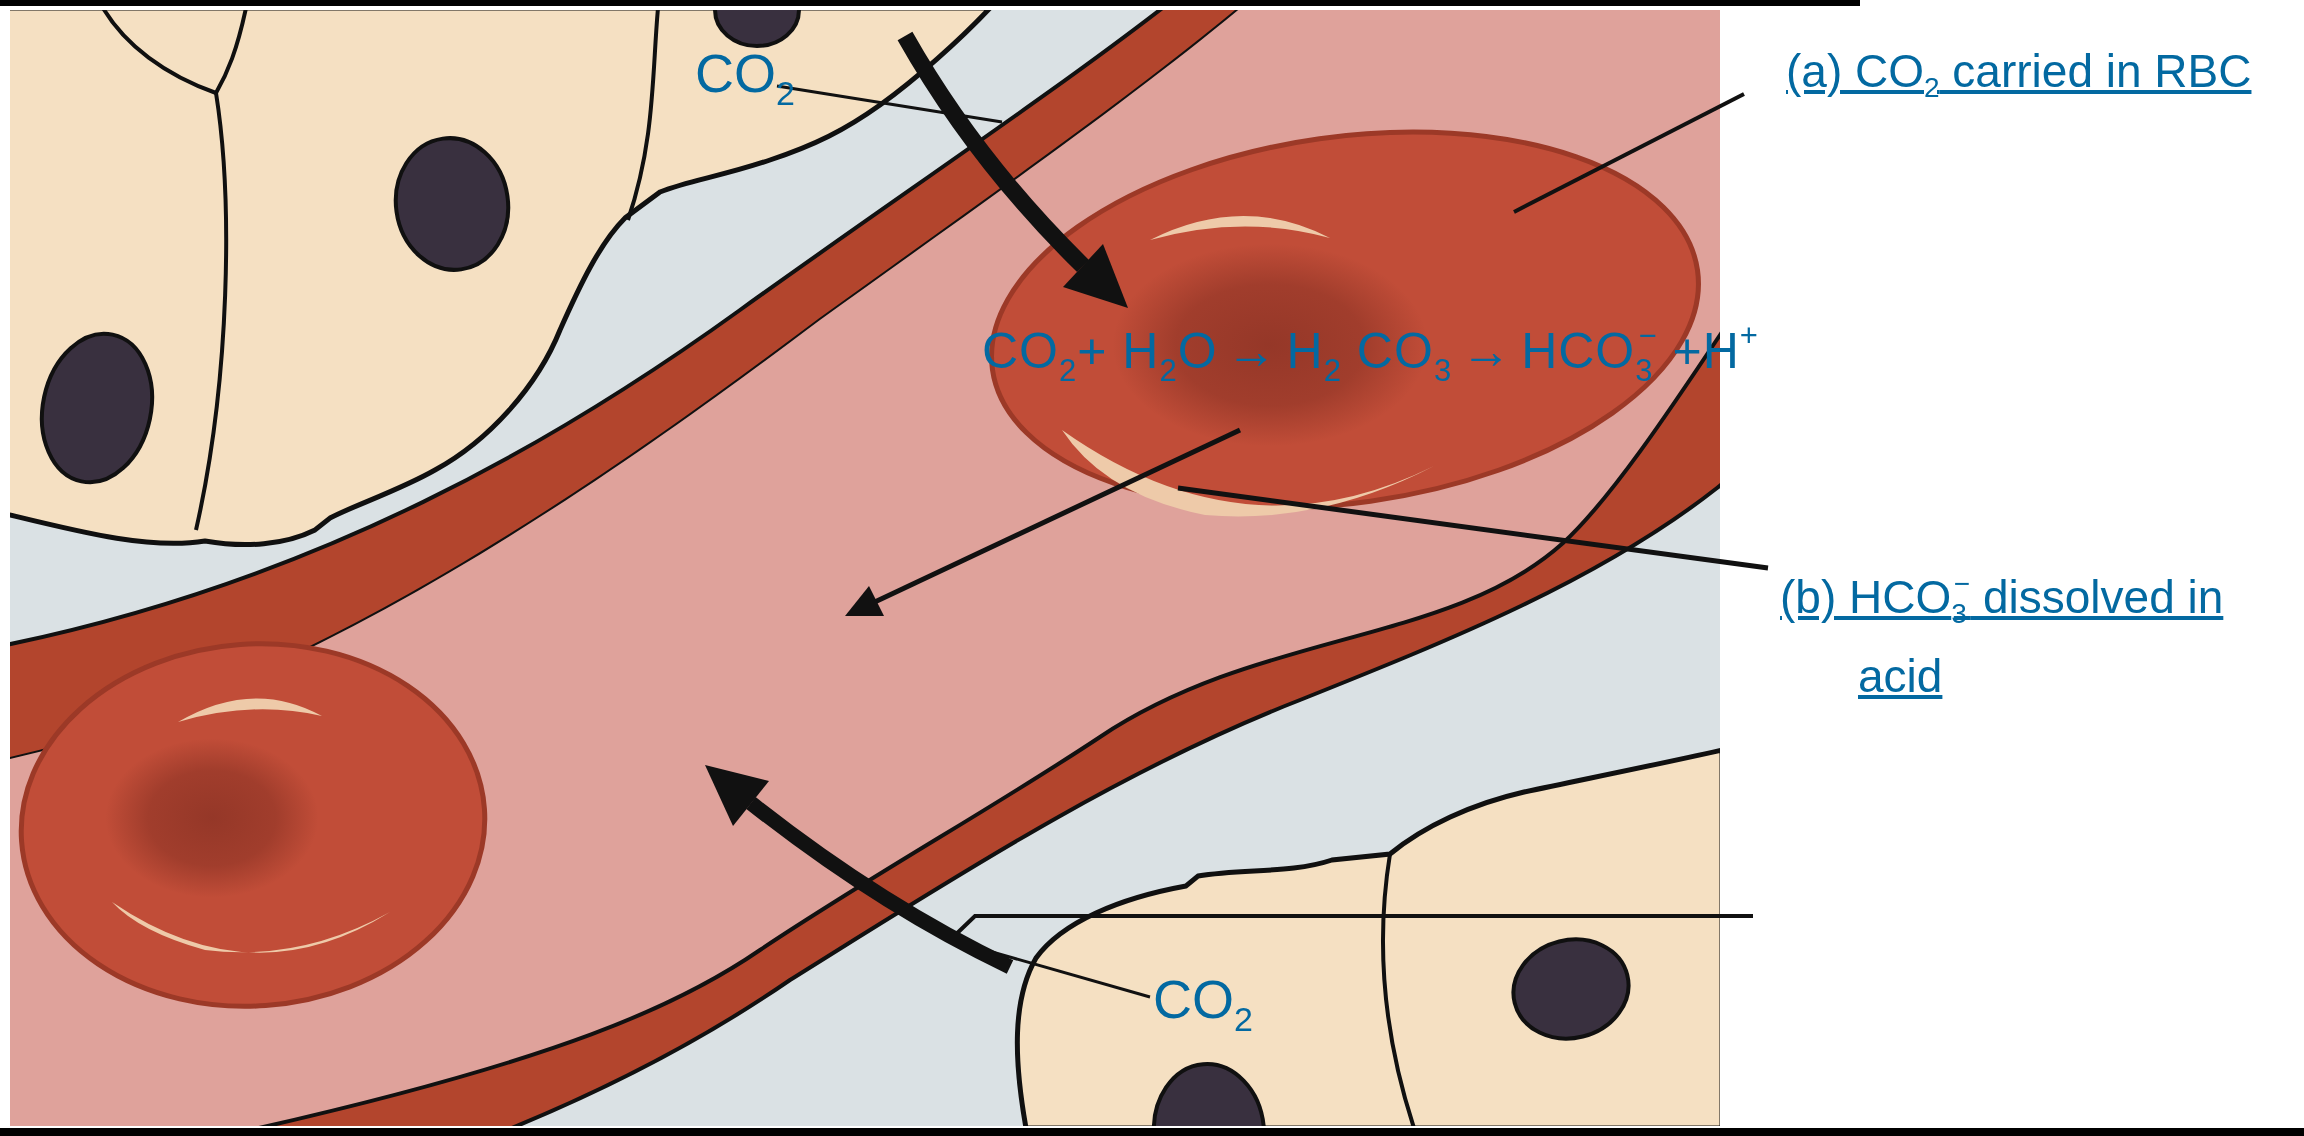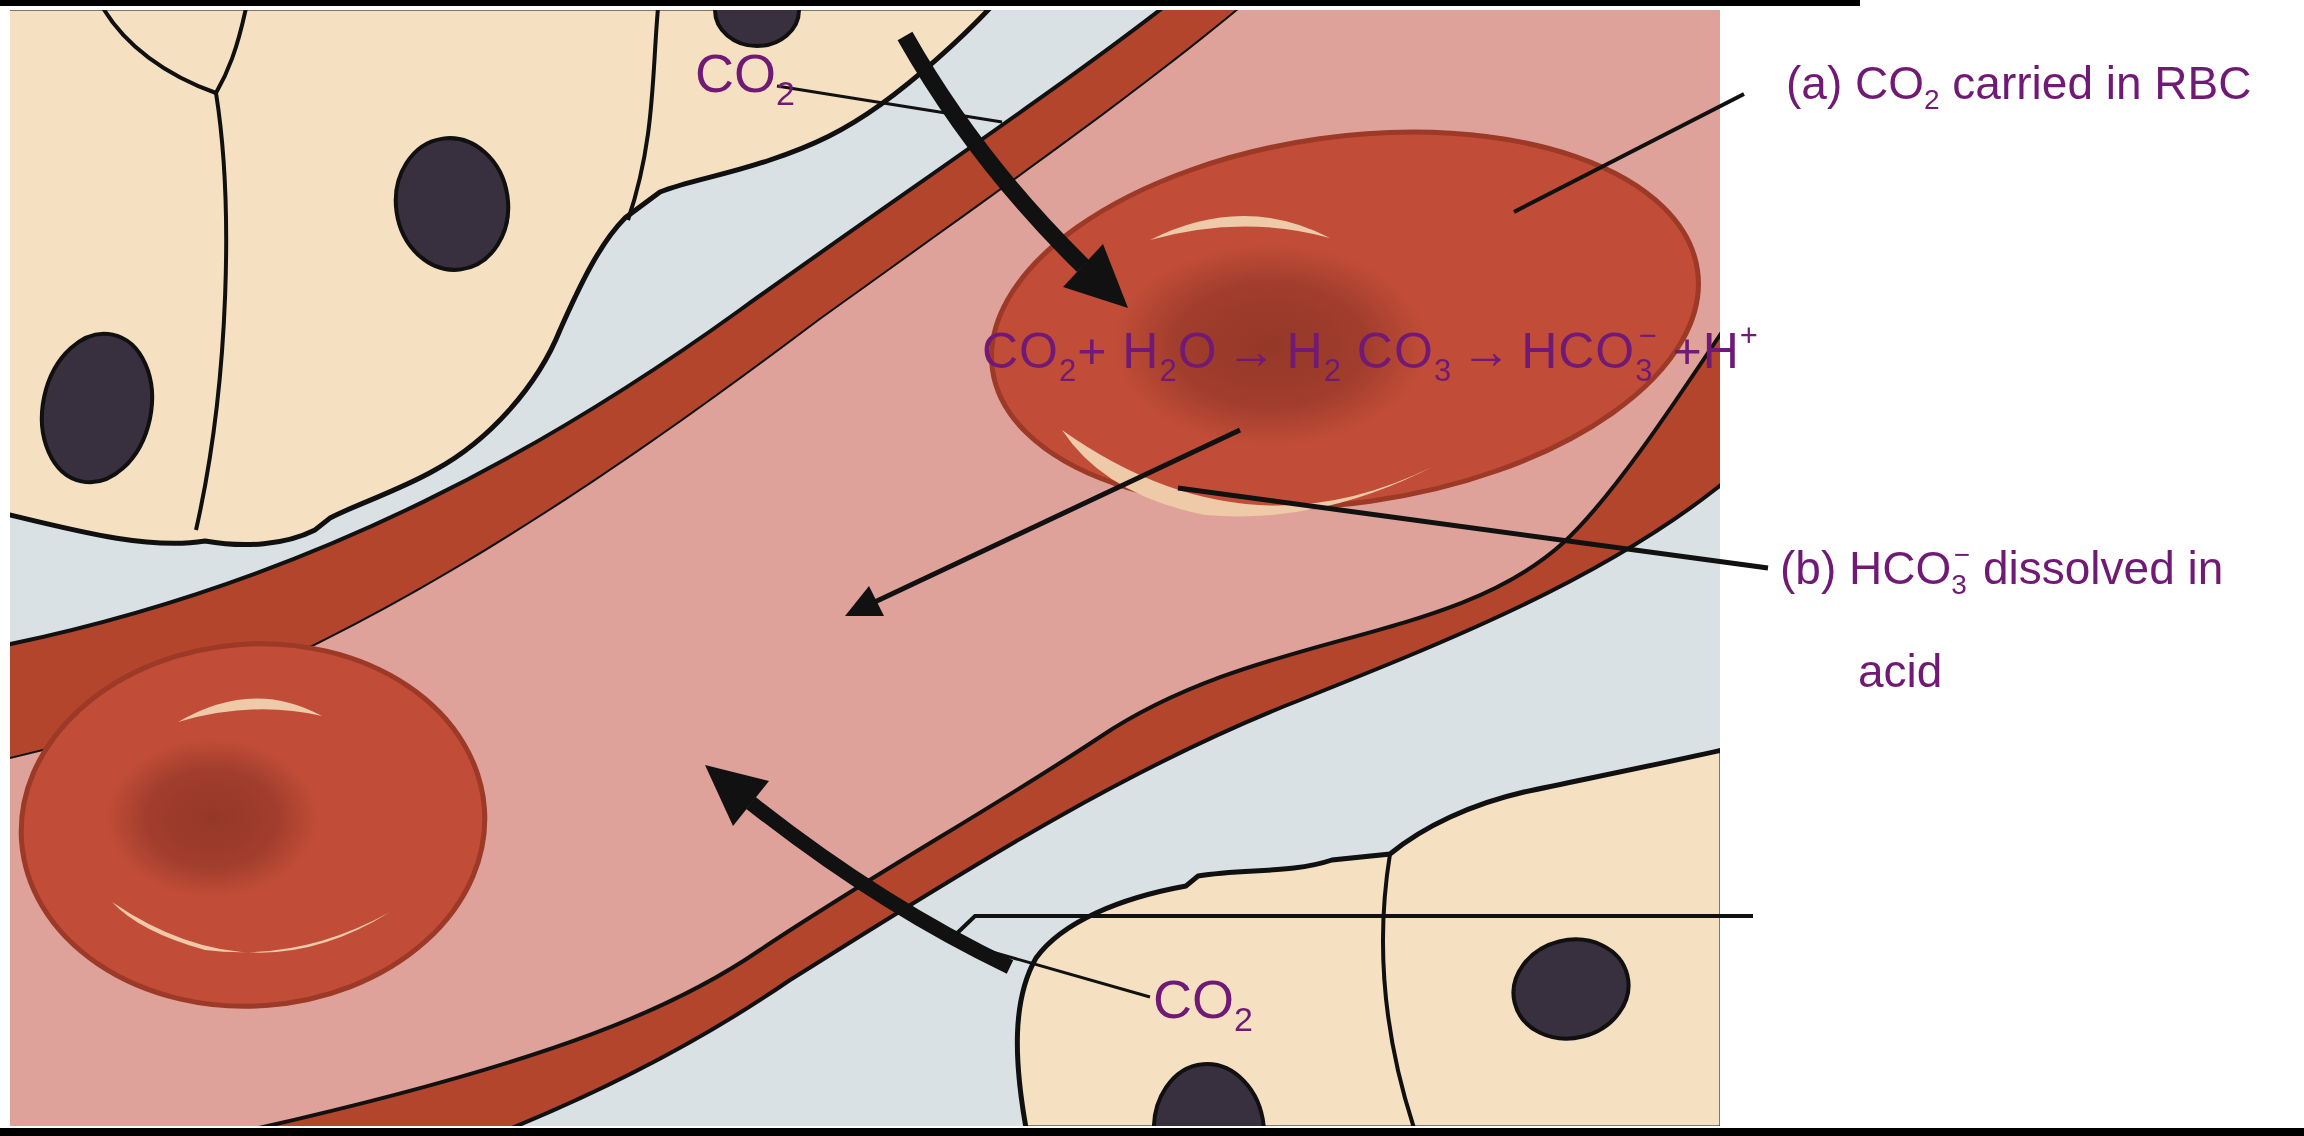--- a/index.html
+++ b/index.html
@@ -2,29 +2,29 @@
 <html><head>
 <meta charset="utf-8">
 <style>
   html,body{margin:0;padding:0;background:#fff;}
   .stage{position:relative;width:2304px;height:1136px;background:#ffffff;overflow:hidden;
          font-family:"Liberation Sans","DejaVu Sans",sans-serif;color:#131313;}
   .stage svg{position:absolute;left:0;top:0;}
   .bar{position:absolute;background:#000;}
   .bar.top{left:0;top:0;width:1860px;height:6px;}
   .bar.bottom{left:0;top:1128px;width:2304px;height:8px;}
-  .txt{position:absolute;white-space:nowrap;color:#701a75;}
+  .txt{position:absolute;white-space:nowrap;color:#0369a1;}
   .co2lab{font-size:54px;}
   .co2lab .sb{font-size:34px;vertical-align:-13px;}
   .eq{left:949px;top:318px;font-size:50px;letter-spacing:1px;margin-left:33px;}
   .eq .sb{font-size:31px;vertical-align:-13px;}
   .eq .sp{font-size:31px;vertical-align:22px;}
   .eq .neg{margin-left:-15px;}
   .eq .ar{font-weight:700;margin:0 9px;}
-  .lbl{font-size:46px;line-height:86px;}
+  .lbl{font-size:46px;line-height:63px;text-decoration:underline;}
   .lbl .sb{font-size:28px;vertical-align:-10px;}
   .lbl .sp{font-size:28px;vertical-align:20px;}
   .lbl .neg{margin-left:-13px;}
   .lbl .ind{margin-left:78px;}
 </style>
 </head>
 <body>
 
 <div class="stage">
 
@@ -105,21 +105,21 @@
     <span>CO</span><span class="sb">2</span>
   </div>
   <div class="txt co2lab" style="left:1153px;top:968px;">
     <span>CO</span><span class="sb">2</span>
   </div>
 
   <div class="txt lbl" style="left:1786px;top:40px;">
     <span>(a) CO</span><span class="sb">2</span><span> carried in RBC</span>
   </div>
 
-  <div class="txt lbl" style="left:1780px;top:512px;">
+  <div class="txt lbl" style="left:1780px;top:552px;">
     <div><span>(b) HCO</span><span class="sb">3</span><span class="sp neg">−</span><span> dissolved in</span></div>
     <div class="ind">acid</div>
   </div>
 
 
   <div class="bar top"></div>
   <div class="bar bottom"></div>
 </div>
 
 </body></html>

